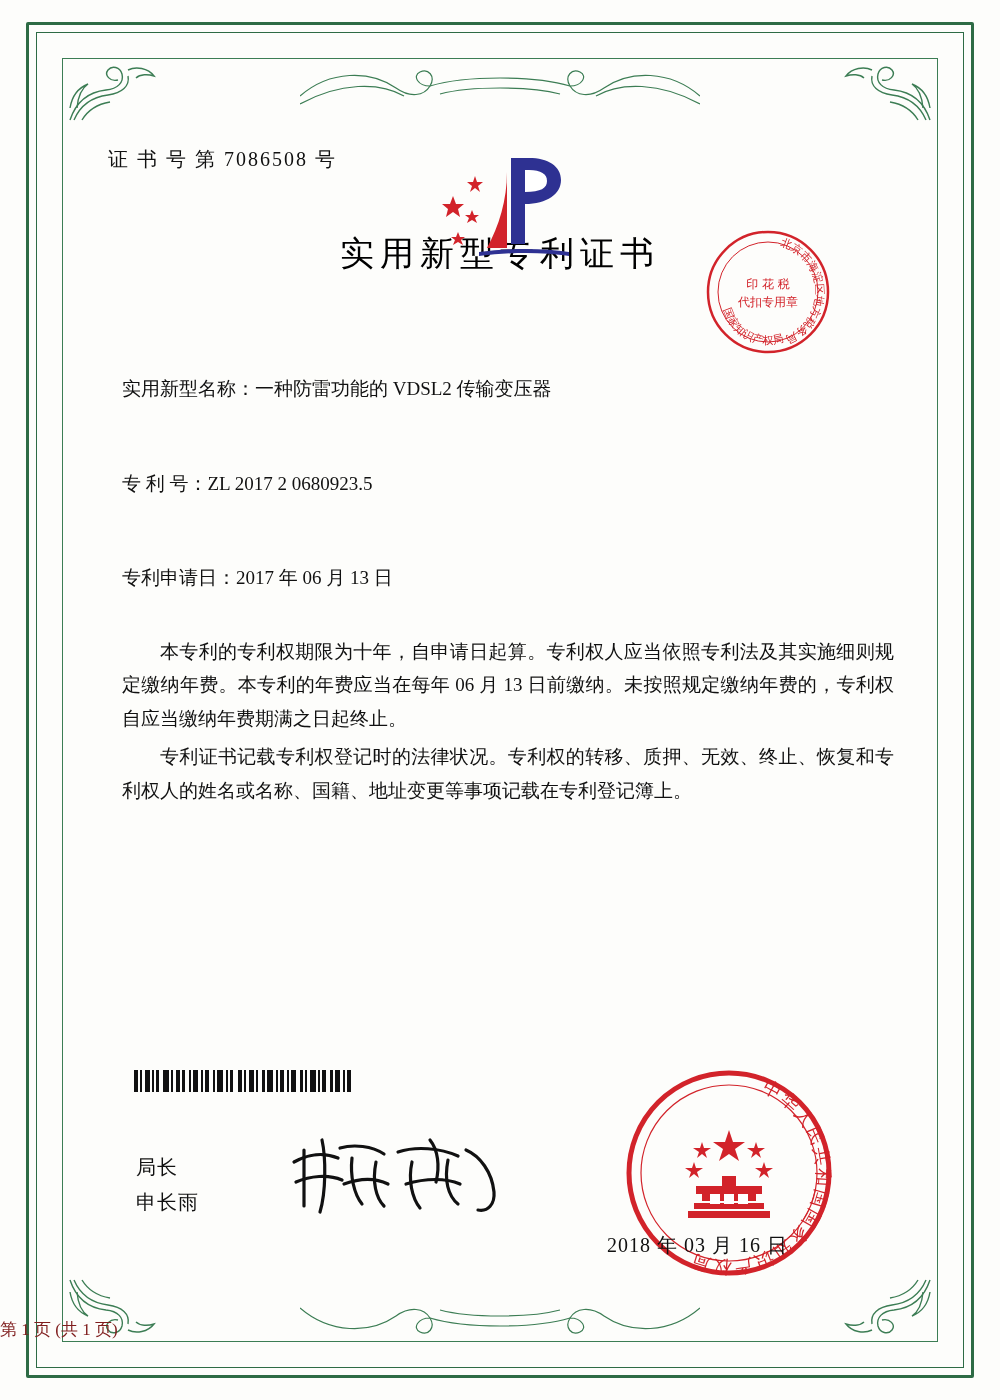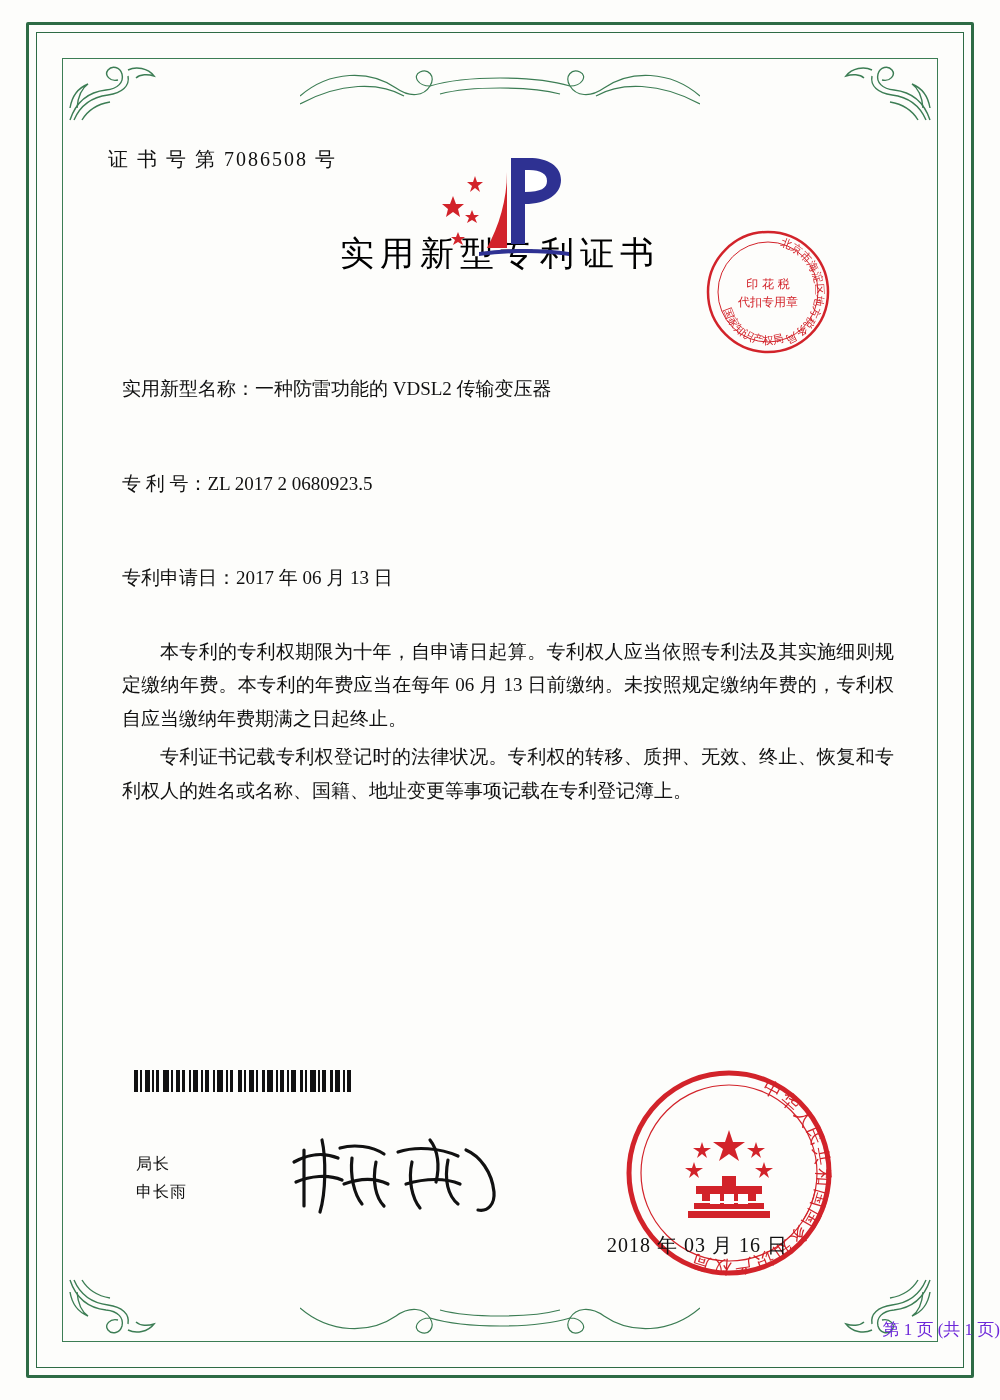--- a/index.html
+++ b/index.html
@@ -163,21 +163,21 @@
     display: block;
     background: #111;
     height: 100%;
   }
 
   
   .sign-block {
     position: absolute;
     left: 136px;
     top: 1150px;
-    font-size: 16px;
+    font-size: 20px;
     line-height: 1.75;
     letter-spacing: 1px;
   }
   .signature {
     position: absolute;
     left: 280px;
     top: 1132px;
     width: 230px;
     height: 90px;
     color: #111;
@@ -200,23 +200,23 @@
     top: 1232px;
     font-size: 20px;
     color: #111;
     letter-spacing: 1px;
   }
 
   .page-foot {
     position: absolute;
     left: 0; right: 0;
     top: 1318px;
-    text-align: right;
+    text-align: left;
     font-size: 17px;
-    color: #6d28d9;
+    color: #7f1d1d;
   }
 </style>
 </head>
 <body>
 
 <div class="page">
 
   <div class="border-outer"></div>
   <div class="border-inner"></div>
   <div class="border-inner2"></div>

